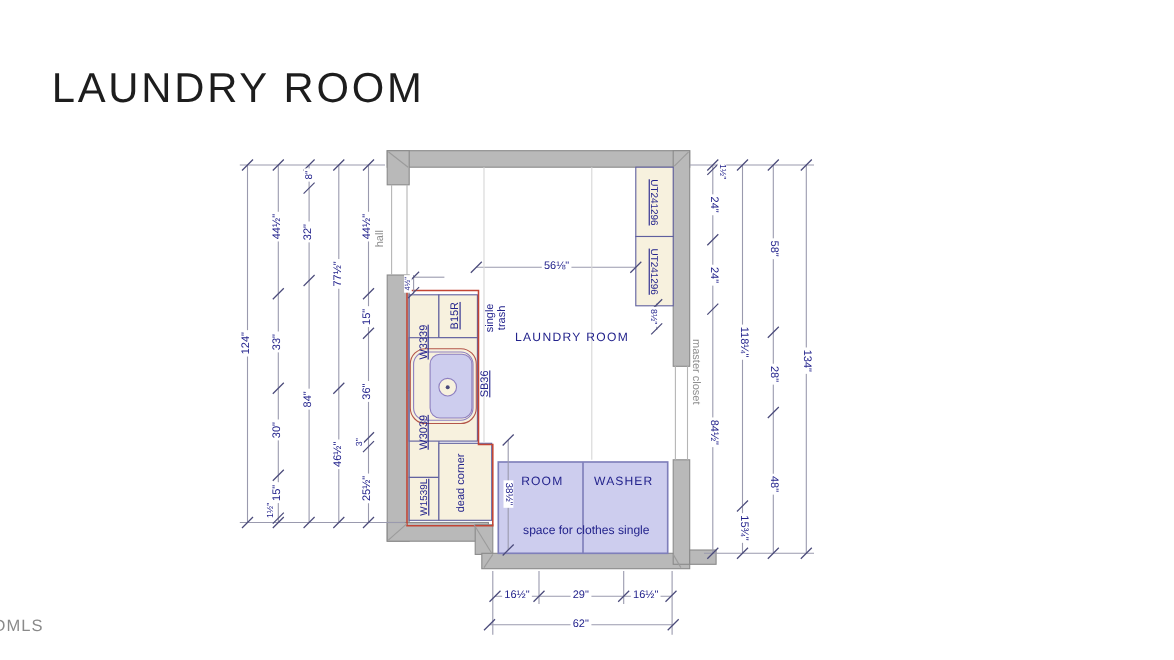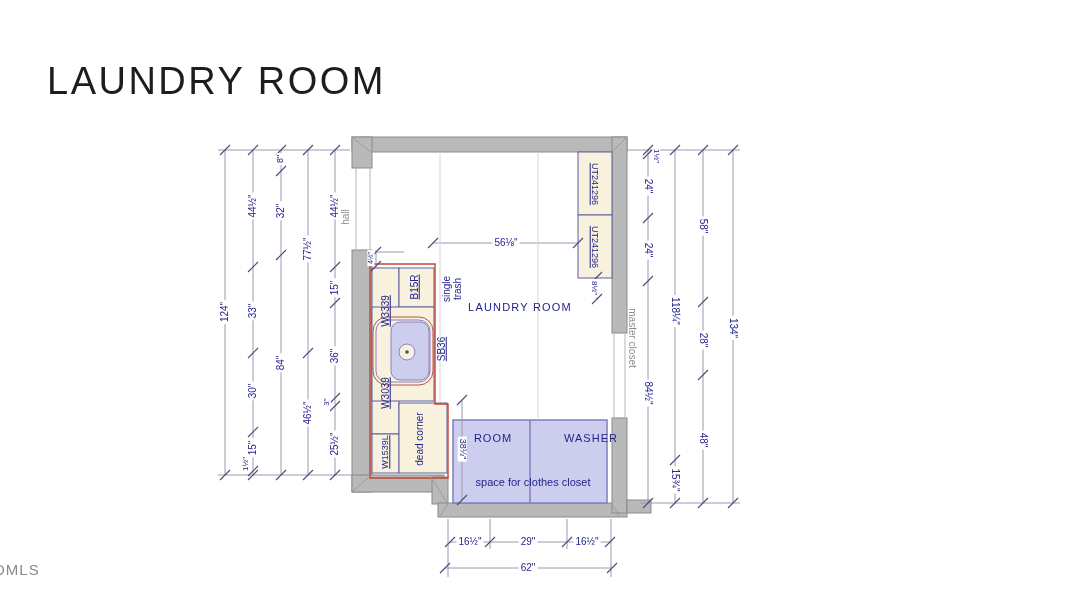--- a/index.html
+++ b/index.html
@@ -162,22 +162,22 @@
       <div class="lbl bg" style="left: 594px; top: 288px; font-size: 8px; transform: translate(-50%, -50%) rotate(90deg);">8½"</div>
       <div class="lbl bg" style="left: 462px; top: 449px; font-size: 9px; transform: translate(-50%, -50%) rotate(90deg);">38½"</div>
       <div class="lbl" style="left: 632px; top: 338px; font-size: 10px; color: rgb(140, 140, 140); transform: translate(-50%, -50%) rotate(90deg);">master closet</div>
       <div class="lbl bg" style="left: 470px; top: 542px; font-size: 10px; transform: translate(-50%, -50%) rotate(0deg);">16½"</div>
       <div class="lbl bg" style="left: 528px; top: 542px; font-size: 10px; transform: translate(-50%, -50%) rotate(0deg);">29"</div>
       <div class="lbl bg" style="left: 587px; top: 542px; font-size: 10px; transform: translate(-50%, -50%) rotate(0deg);">16½"</div>
       <div class="lbl bg" style="left: 528px; top: 568px; font-size: 10px; transform: translate(-50%, -50%) rotate(0deg);">62"</div>
       <div class="lbl bg" style="left: 506px; top: 243px; font-size: 10px; transform: translate(-50%, -50%) rotate(0deg);">56⅛"</div>
       <div class="lbl" style="left: 520px; top: 308px; font-size: 11px; letter-spacing: 1.2px; transform: translate(-50%, -50%) rotate(0deg);">LAUNDRY ROOM</div>
       <div class="lbl" style="left: 493px; top: 439px; font-size: 11px; letter-spacing: 1px; transform: translate(-50%, -50%) rotate(0deg);">ROOM</div>
-      <div class="lbl" style="left: 567px; top: 439px; font-size: 11px; letter-spacing: 1px; transform: translate(-50%, -50%) rotate(0deg); margin-left: 24px;">WASHER</div>
-      <div class="lbl" style="left: 533px; top: 483px; font-size: 11px; transform: translate(-50%, -50%) rotate(0deg);">space for clothes closet</div>
+      <div class="lbl" style="left: 567px; top: 439px; font-size: 11px; letter-spacing: 1px; transform: translate(-50%, -50%) rotate(0deg);">WASHER</div>
+      <div class="lbl" style="left: 533px; top: 483px; font-size: 11px; transform: translate(-50%, -50%) rotate(0deg);">space for clothes single</div>
       <div class="lbl" style="left: 452px; top: 289px; font-size: 10px; transform: translate(-50%, -50%) rotate(-90deg);">single
 trash</div>
       <div class="lbl u" style="left: 386px; top: 311px; font-size: 10px; transform: translate(-50%, -50%) rotate(-90deg);">W3339</div>
       <div class="lbl u" style="left: 386px; top: 393px; font-size: 10px; transform: translate(-50%, -50%) rotate(-90deg);">W3039</div>
       <div class="lbl u" style="left: 386px; top: 452px; font-size: 9px; transform: translate(-50%, -50%) rotate(-90deg);">W1539L</div>
       <div class="lbl u" style="left: 415px; top: 287px; font-size: 10px; transform: translate(-50%, -50%) rotate(-90deg);">B15R</div>
       <div class="lbl u" style="left: 442px; top: 349px; font-size: 10px; transform: translate(-50%, -50%) rotate(-90deg);">SB36</div>
       <div class="lbl" style="left: 420px; top: 439px; font-size: 10px; transform: translate(-50%, -50%) rotate(-90deg);">dead corner</div>
       <div class="lbl u" style="left: 594px; top: 184px; font-size: 9px; transform: translate(-50%, -50%) rotate(90deg);">UT241296</div>
       <div class="lbl u" style="left: 594px; top: 247px; font-size: 9px; transform: translate(-50%, -50%) rotate(90deg);">UT241296</div>

